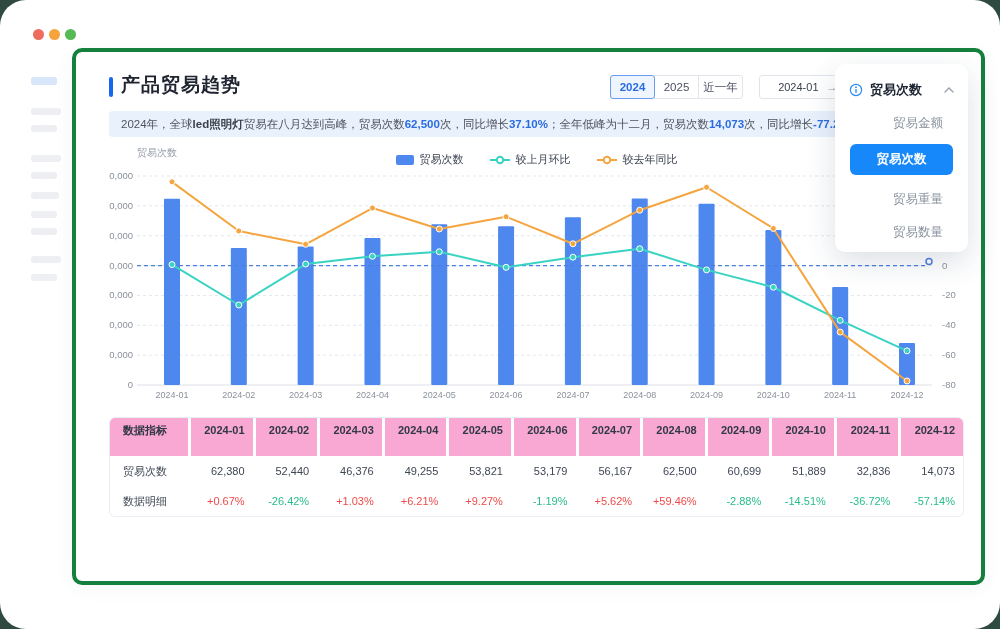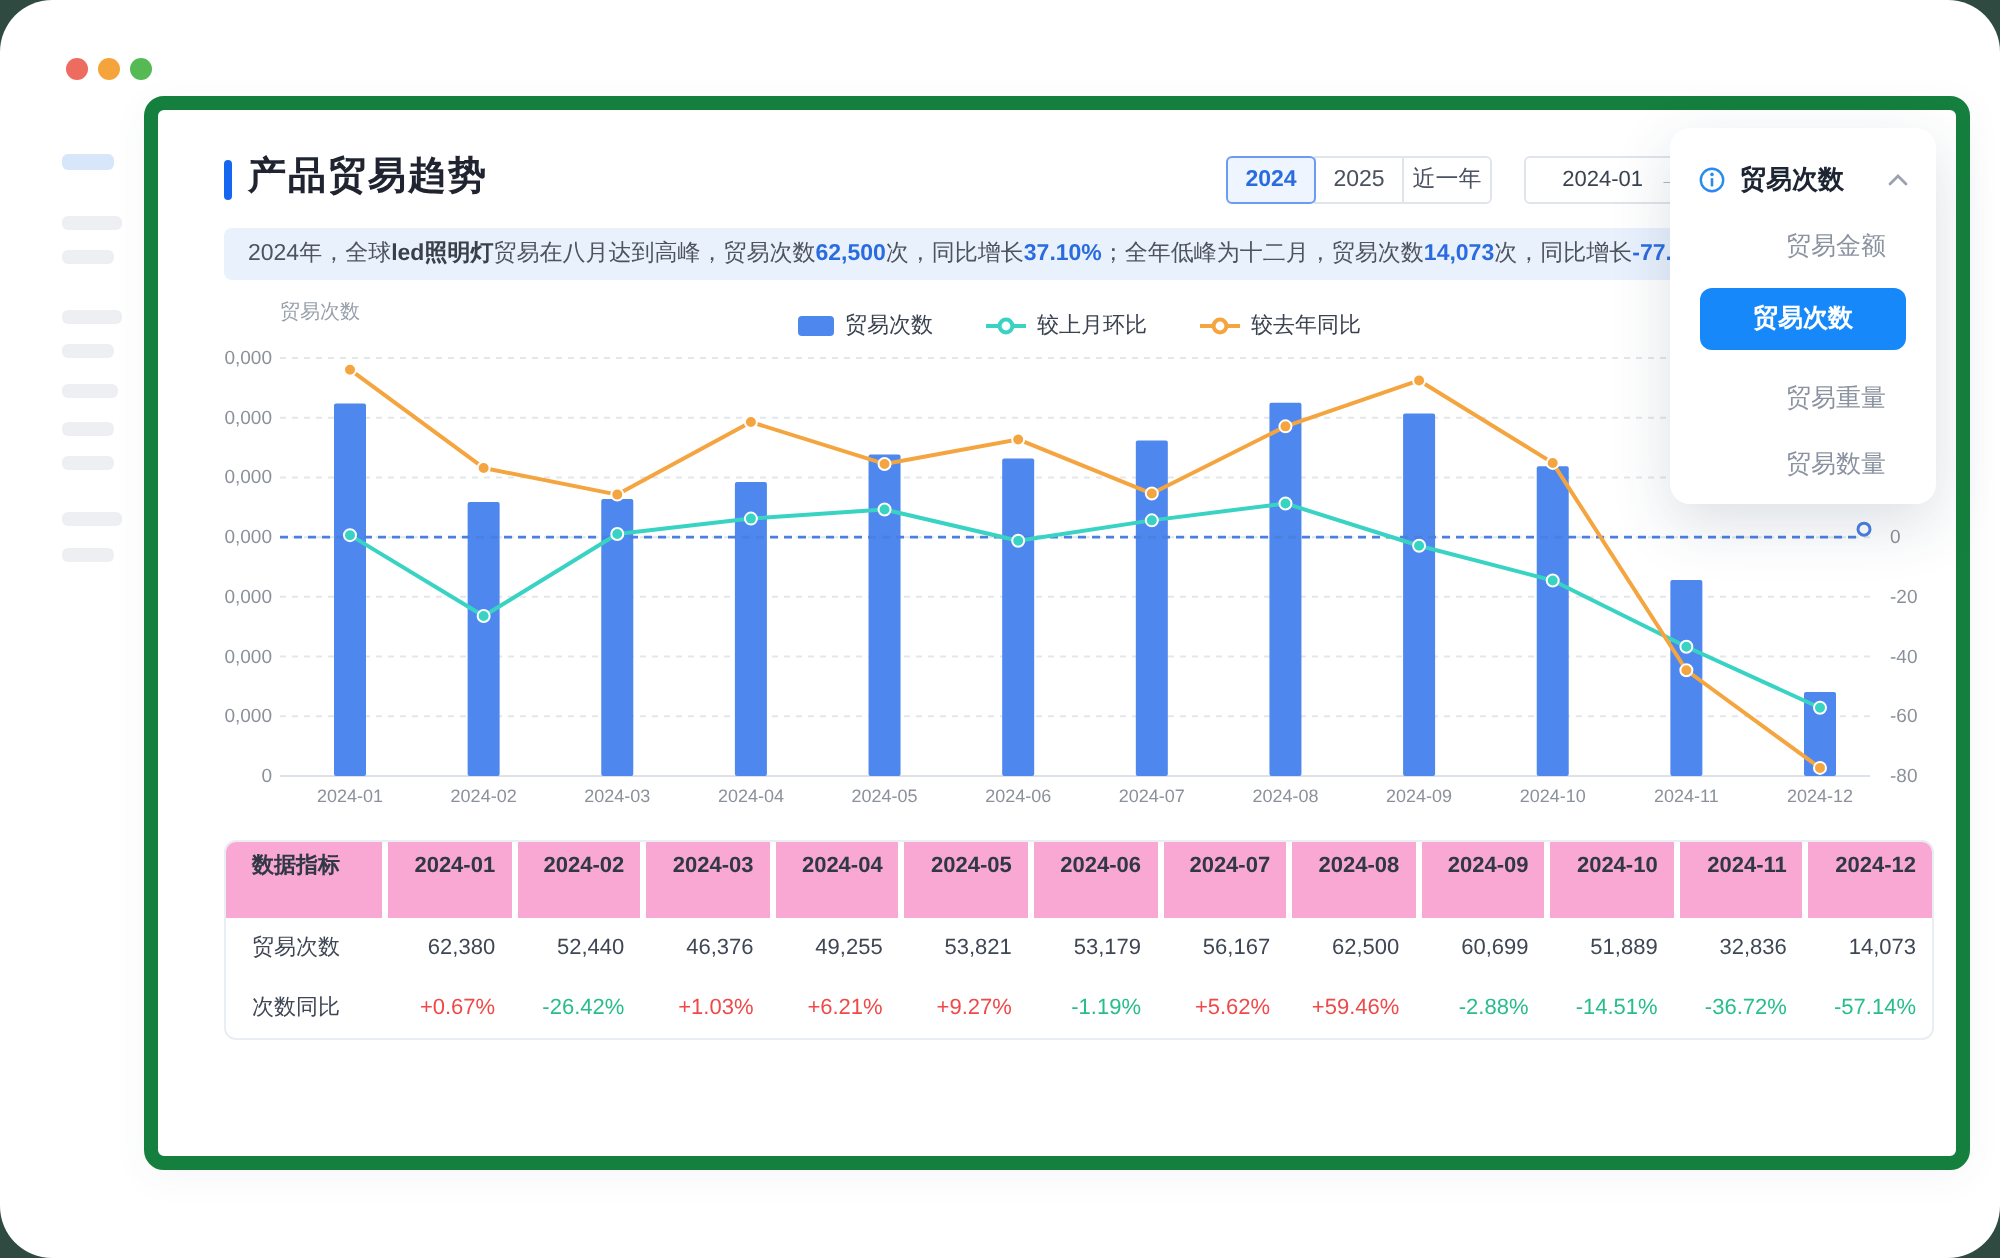--- a/index.html
+++ b/index.html
@@ -11,21 +11,21 @@
   .traffic { position:absolute; left:33px; top:29px; display:flex; gap:5px; }
   .traffic .dot { width:11px; height:11px; border-radius:50%; }
 
   
   .side { position:absolute; left:31px; top:77px; width:34px; }
   .sk { border-radius:3px; height:7px; background:#edeff3; }
   .sk.active { background:#d7e6f9; height:8px; }
 
   
   .card { position:absolute; left:72px; top:48px; width:913px; height:537px; background:#fff;
-          border:7px solid #15803d; border-radius:10px; box-shadow:0 4px 18px rgba(60,80,110,.05); }
+          border:4px solid #15803d; border-radius:10px; box-shadow:0 4px 18px rgba(60,80,110,.05); }
 
   
   .accent { position:absolute; left:33px; top:25px; width:4px; height:20px; border-radius:2px; background:#1667f0; }
   .page-title { position:absolute; left:45px; top:20px; font-size:19px; font-weight:700; color:#1f2430; letter-spacing:1px; }
 
   .seg { position:absolute; left:534px; top:23px; display:flex; }
   .seg .btn { width:45px; height:24px; line-height:22px; text-align:center; font-size:11.5px; color:#4a5160;
               border:1px solid #e0e4eb; background:#fff; margin-left:-1px; cursor:pointer; }
   .seg .btn:first-child { border-radius:3px 0 0 3px; margin-left:0; }
   .seg .btn:last-child { border-radius:0 3px 3px 0; }
@@ -241,21 +241,21 @@
             <div class="dcell">53,821</div>
             <div class="dcell">53,179</div>
             <div class="dcell">56,167</div>
             <div class="dcell">62,500</div>
             <div class="dcell">60,699</div>
             <div class="dcell">51,889</div>
             <div class="dcell">32,836</div>
             <div class="dcell">14,073</div>
           </div>
           <div class="grid">
-            <div class="dcell first">次数同比</div>
+            <div class="dcell first">数据明细</div>
             <div class="dcell pos">+0.67%</div>
             <div class="dcell neg">-26.42%</div>
             <div class="dcell pos">+1.03%</div>
             <div class="dcell pos">+6.21%</div>
             <div class="dcell pos">+9.27%</div>
             <div class="dcell neg">-1.19%</div>
             <div class="dcell pos">+5.62%</div>
             <div class="dcell pos">+59.46%</div>
             <div class="dcell neg">-2.88%</div>
             <div class="dcell neg">-14.51%</div>

